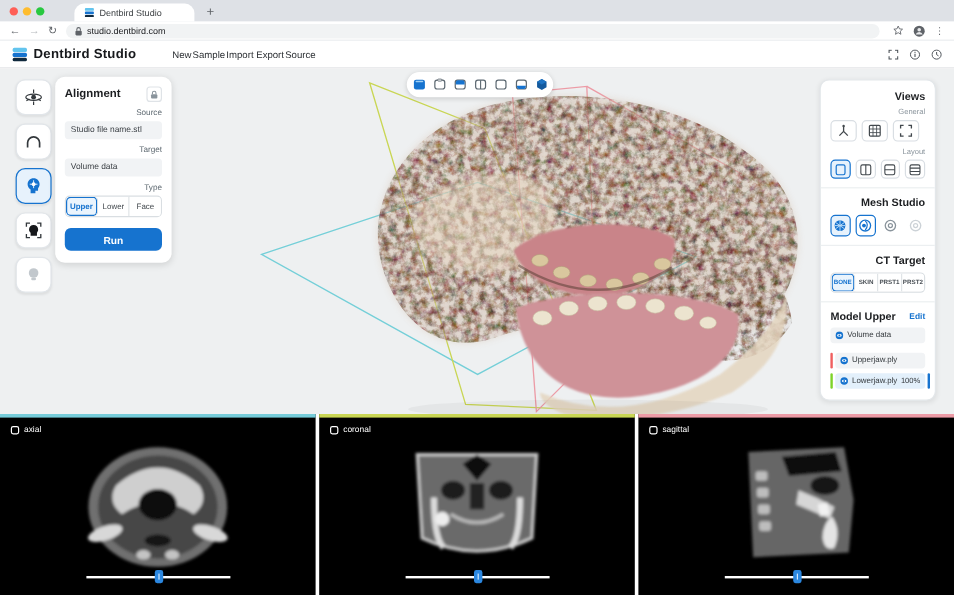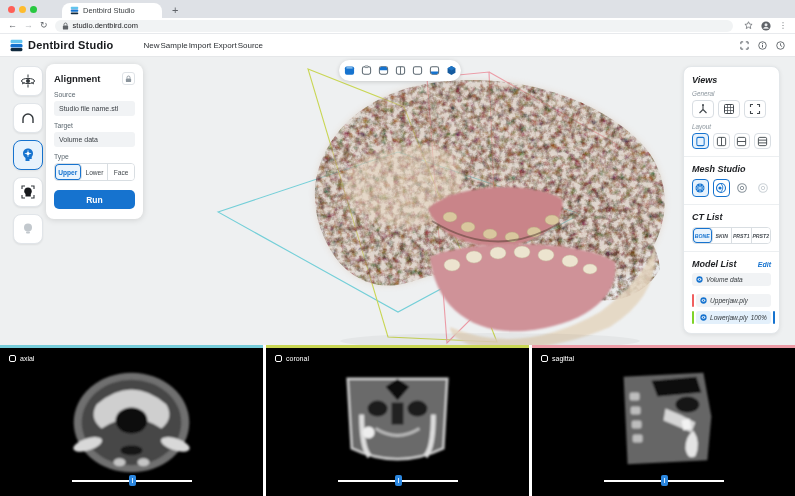--- a/index.html
+++ b/index.html
@@ -19,21 +19,21 @@
   .chromeright { display:flex; align-items:center; gap:8px; padding-left:4px; }
 
   
   .appheader { height:23px; background:#fff; display:flex; align-items:center; padding:0 10px; border-bottom:1px solid #e5e7e9; position:relative; z-index:5; }
   .brand { display:flex; align-items:center; gap:5px; font-size:11px; font-weight:bold; color:#17191c; letter-spacing:.2px; }
   .mainnav { display:flex; gap:1px; margin-left:30px; }
   .mainnav .navitem { font-size:8px; color:#2b2f33; }
   .headright { margin-left:auto; display:flex; gap:9px; align-items:center; }
 
   
-  .main { position:absolute; top:57px; left:0; width:795px; height:288px; background:#eef0f1; overflow:hidden; }
+  .main { position:absolute; top:57px; left:0; width:795px; height:288px; background:#eef0f1; overflow:hidden;text-align:right; }
   .scene { position:absolute; inset:0; width:100%; height:100%; }
 
   .sidebar { position:absolute; left:13px; top:9px; display:flex; flex-direction:column; gap:7px; z-index:4; }
   .toolbtn { width:30px; height:30px; background:#fff; border:1px solid #e1e5e9; border-radius:8px; display:flex; align-items:center; justify-content:center; box-shadow:0 1px 2px rgba(0,0,0,.07); }
   .toolbtn.selected { background:#e7f2fc; border-color:#1673cf; }
 
   .aligncard { position:absolute; left:46px; top:7px; width:97px; background:#fff; border-radius:8px; box-shadow:0 1px 6px rgba(0,0,0,.13); padding:8px 8px 10px; z-index:4; }
   .cardhead { display:flex; align-items:center; justify-content:space-between; }
   .cardtitle { font-size:9.5px; font-weight:bold; color:#1c1e21; }
   .lockbtn { width:13px; height:13px; border:1px solid #dfe3e7; border-radius:3px; display:flex; align-items:center; justify-content:center; background:#fff; }
@@ -41,21 +41,21 @@
   .field { height:15px; background:#f1f3f5; border-radius:3px; font-size:7px; color:#3a3f44; display:flex; align-items:center; padding:0 5px; }
   .seg { display:flex; margin-top:3px; border:1px solid #d9dee2; border-radius:4px; overflow:hidden; background:#fff; }
   .segbtn { flex:1; height:16px; font-size:6.6px; display:flex; align-items:center; justify-content:center; color:#42484d; border-right:1px solid #d9dee2; background:#fff; }
   .segbtn:last-child { border-right:none; }
   .segbtn.selected { background:#eaf4fd; color:#1673cf; font-weight:bold; box-shadow:inset 0 0 0 1px #1673cf; border-radius:4px; }
   .runbtn { margin-top:9px; height:19px; background:#1673cf; color:#fff; font-size:8.5px; font-weight:bold; border-radius:5px; display:flex; align-items:center; justify-content:center; }
 
   .pill { position:absolute; left:339px; top:3px; width:122px; height:21px; background:#fff; border-radius:11px; box-shadow:0 1px 4px rgba(0,0,0,.16); display:flex; align-items:center; justify-content:center; gap:6px; z-index:4; }
 
   
-  .rightpanel { position:absolute; left:683px; top:9px; width:97px; background:#fff; border:1px solid #e3e7ea; border-radius:8px; box-shadow:0 1px 4px rgba(0,0,0,.08); padding:8px 8px 9px; z-index:4;font-style:italic; }
+  .rightpanel { position:absolute; left:683px; top:9px; width:97px; background:#fff; border:1px solid #e3e7ea; border-radius:8px; box-shadow:0 1px 4px rgba(0,0,0,.08); padding:8px 8px 9px; z-index:4; }
   .sectitle { font-size:9px; font-weight:bold; color:#1c1e21; }
   .sublabel { font-size:6.3px; color:#8a949c; margin:5px 0 3px; }
   .icrow { display:flex; gap:4px; }
   .icbtn { width:22px; height:18px; border:1px solid #d9dee3; border-radius:4px; display:flex; align-items:center; justify-content:center; background:#fff; }
   .icbtn.noborder { border-color:transparent; }
   .icbtn.selected { background:#e7f2fc; border-color:#1673cf; }
   .icbtn.selected-light { background:#fff; border-color:#1673cf; }
   .divider { height:1px; background:#eceff1; margin:7px -8px; }
   .ctseg { display:flex; border:1px solid #d9dee2; border-radius:4px; overflow:hidden; margin-top:5px; }
   .ctsegbtn { flex:1; height:15px; font-size:5.2px; font-weight:bold; display:flex; align-items:center; justify-content:center; color:#4a5056; border-right:1px solid #d9dee2; background:#fff; }
@@ -376,30 +376,30 @@
           </svg>
       </span>
       <span class="icbtn noborder" style="width:21px">
         <svg width="12" height="12" viewBox="0 0 12 12">
             <circle cx="6" cy="6" r="4.3" fill="none" stroke="#ccd2d7" stroke-width="1.1"></circle>
             <circle cx="6" cy="6" r="1.7" fill="none" stroke="#ccd2d7" stroke-width="1"></circle>
           </svg>
       </span>
     </div>
     <div class="divider"></div>
-    <div class="sectitle">CT List</div>
+    <div class="sectitle">CT Target</div>
     <div class="ctseg">
       <span class="ctsegbtn selected">BONE</span>
       <span class="ctsegbtn">SKIN</span>
       <span class="ctsegbtn">PRST1</span>
       <span class="ctsegbtn">PRST2</span>
     </div>
     <div class="divider"></div>
     <div class="mlhead">
-      <span class="sectitle">Model List</span>
+      <span class="sectitle">Model Upper</span>
       <span class="editlink">Edit</span>
     </div>
     <div class="mlrow">
       <div class="mlitem">
         <svg width="7" height="7" viewBox="0 0 8 8">
             <circle cx="4" cy="4" r="3.6" fill="#1673cf"></circle>
             <ellipse cx="4" cy="4" rx="2.2" ry="1.3" fill="#fff"></ellipse>
             <circle cx="4" cy="4" r=".9" fill="#1673cf"></circle>
           </svg>
         <span>Volume data</span>

